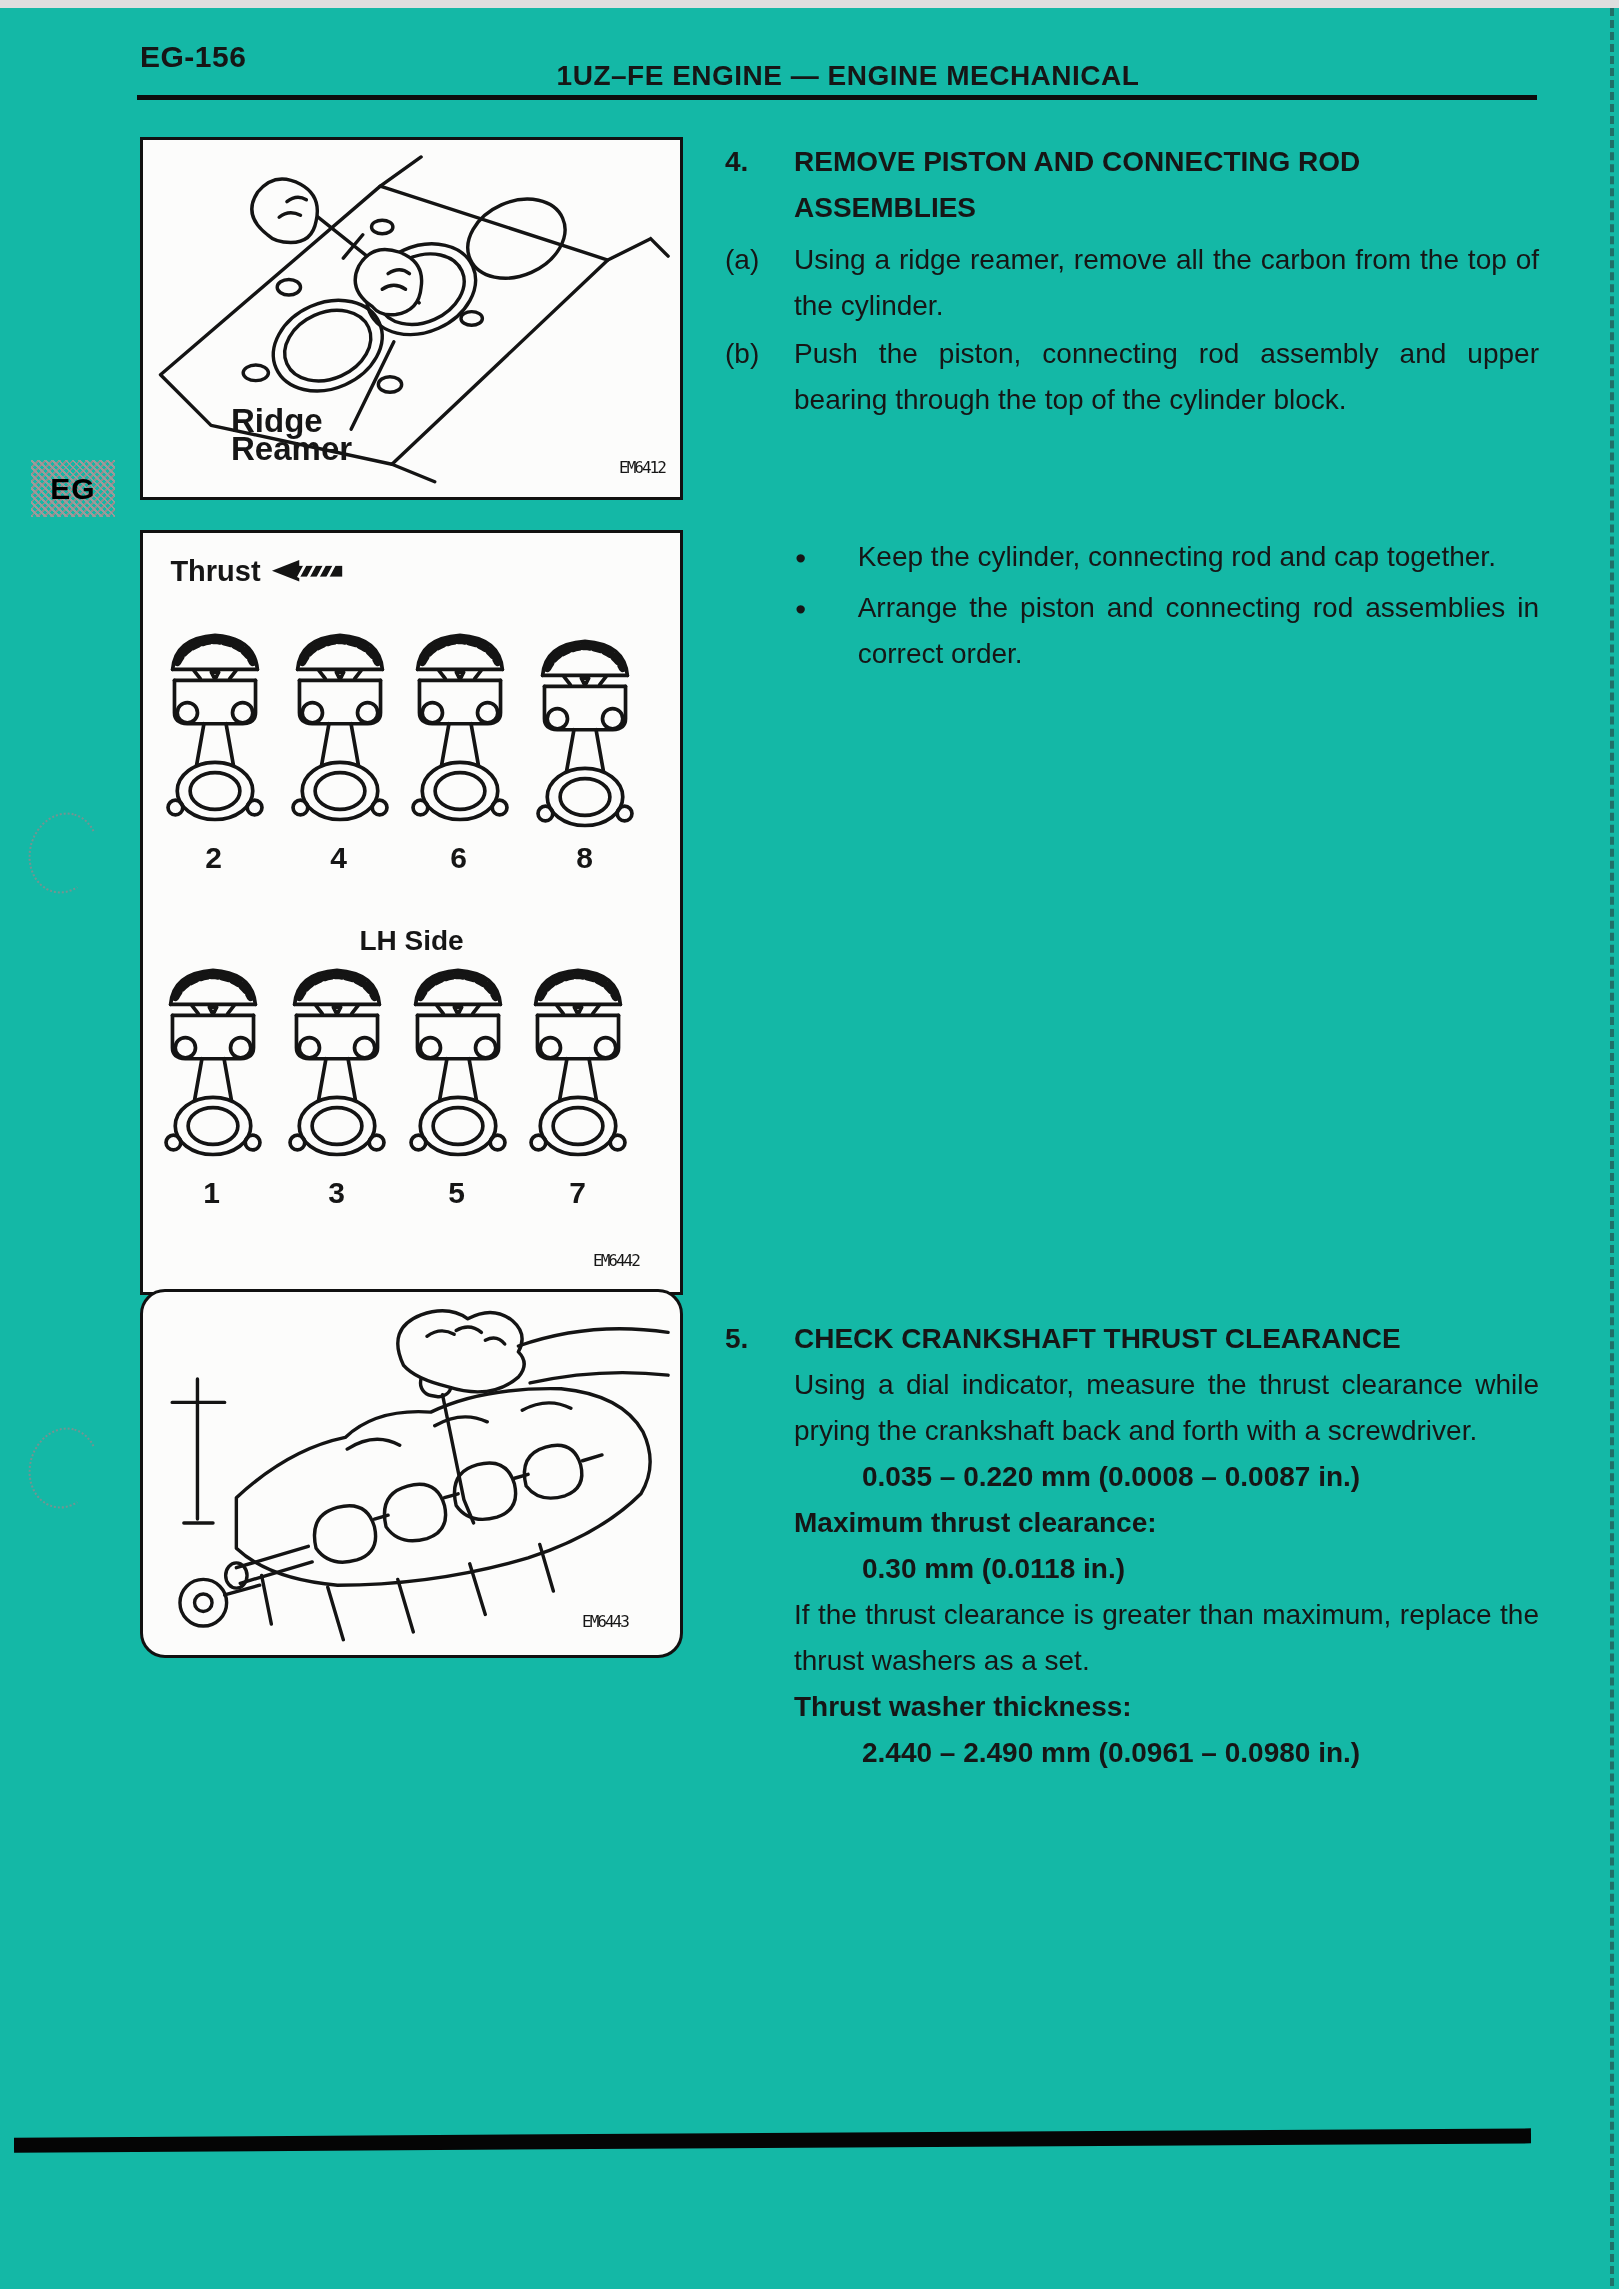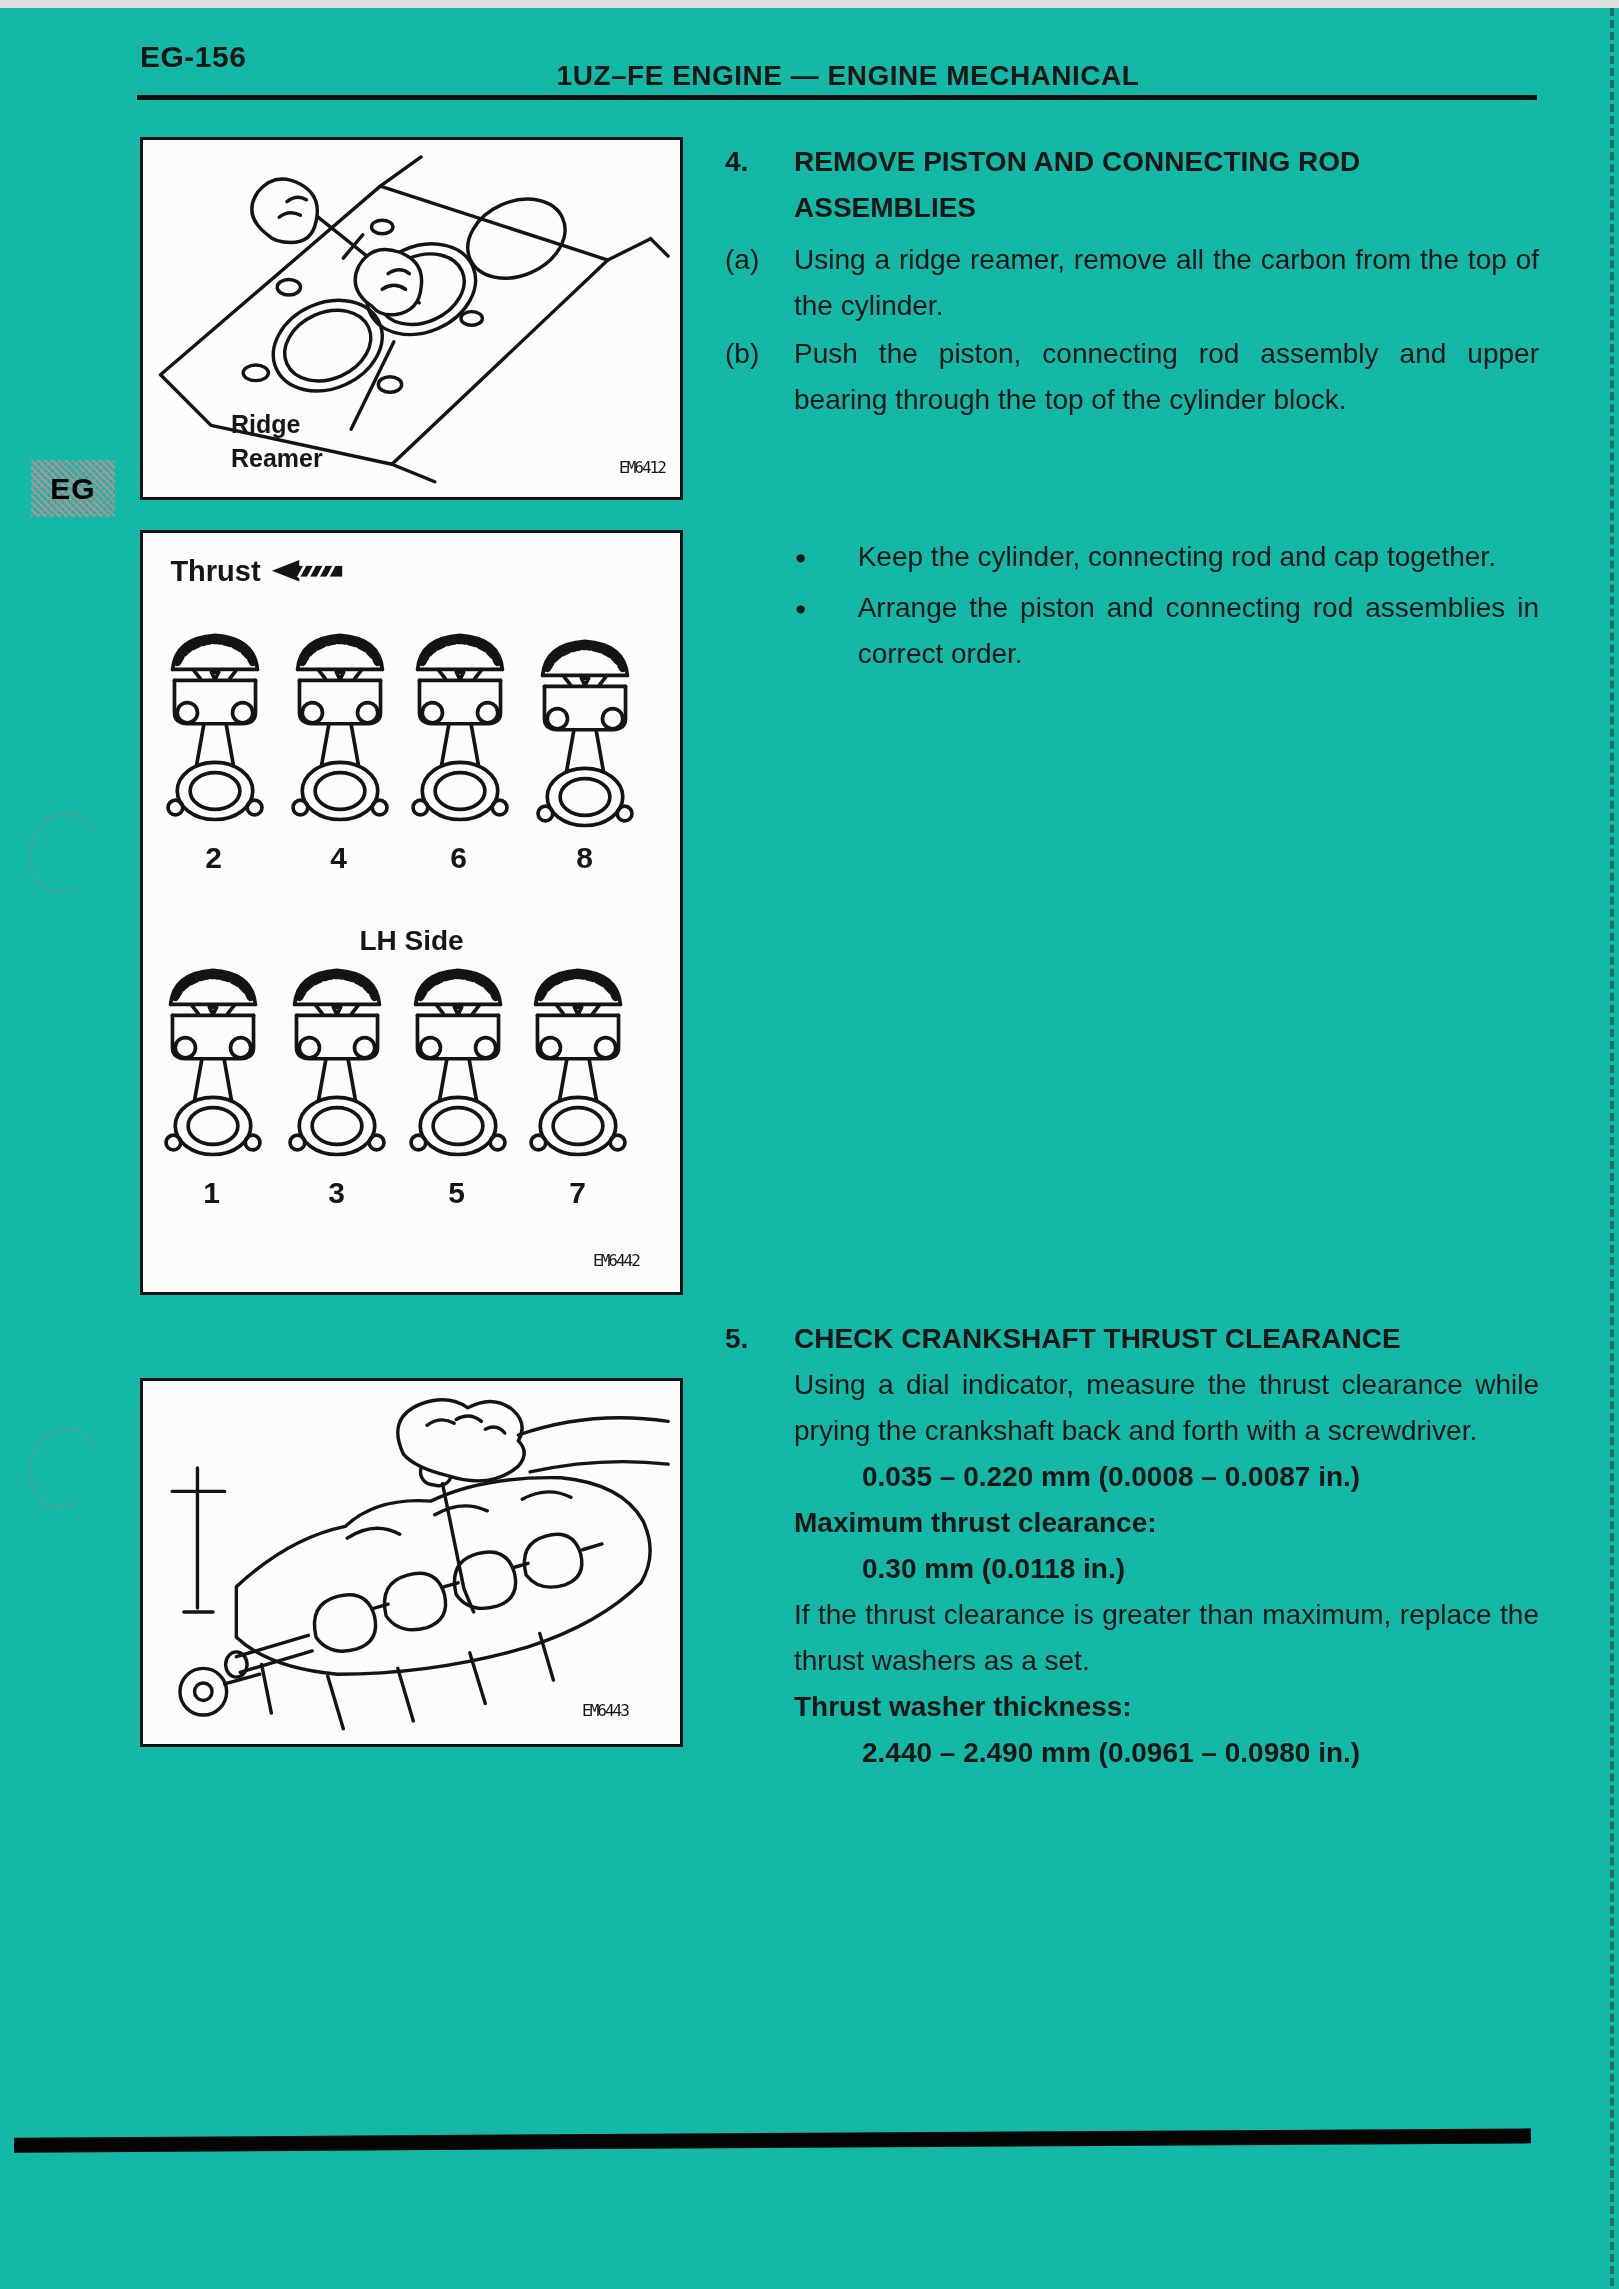--- a/index.html
+++ b/index.html
@@ -9,27 +9,27 @@
     font-family:"Liberation Sans",sans-serif;
   }
   
   .page-number{position:absolute;left:140px;top:32px;font-size:30px;font-weight:700;letter-spacing:0.5px;}
   .doc-title{position:absolute;left:456px;top:52px;width:784px;text-align:center;font-size:28px;font-weight:700;letter-spacing:0.5px;}
   .header-rule{position:absolute;left:137px;top:87px;width:1400px;height:4.9px;background:#0d0d0d;}
   
   .figure-box{position:absolute;border:3.9px solid #111;background:#fcfcfb;}
   #fig1{left:140px;top:129px;width:537px;height:357px;}
   #fig2{left:140px;top:522px;width:537px;height:759px;}
-  #fig3{left:140px;top:1370px;width:537px;height:363px;}
+  #fig3{left:140px;top:1281px;width:537px;height:363px;border-radius:25px;}
   .fig-art{position:absolute;left:0;top:0;}
   .fig-code{position:absolute;font-family:"DejaVu Sans Mono",monospace;font-size:16px;letter-spacing:-2px;font-weight:400;}
   #fig1 .fig-code{left:476px;top:318px;}
   #fig2 .fig-code{left:450px;top:718px;}
   #fig3 .fig-code{left:439px;top:320px;}
-  .fig-caption{position:absolute;left:88px;top:267px;font-size:25px;font-weight:700;line-height:34px;white-space:pre-line;}
+  .fig-caption{position:absolute;left:88px;top:267px;font-size:33px;font-weight:700;line-height:28px;white-space:pre-line;}
   .front-label{position:absolute;left:27.4px;top:21.6px;font-size:29px;font-weight:700;}
   .front-arrow{display:inline-block;vertical-align:-2.9px;margin-left:9.8px;}
   .side-label{position:absolute;left:0;right:0;text-align:center;font-size:28px;font-weight:700;}
   #rh-label{top:57px;}
   #lh-label{top:392px;}
   .piston{position:absolute;width:120px;height:211px;}
   .cyl-num{position:absolute;width:43px;text-align:center;font-size:30px;font-weight:700;}
   
   .txt{font-size:28px;line-height:46px;color:#161616;}
   .sec{position:absolute;left:725px;width:814px;}

